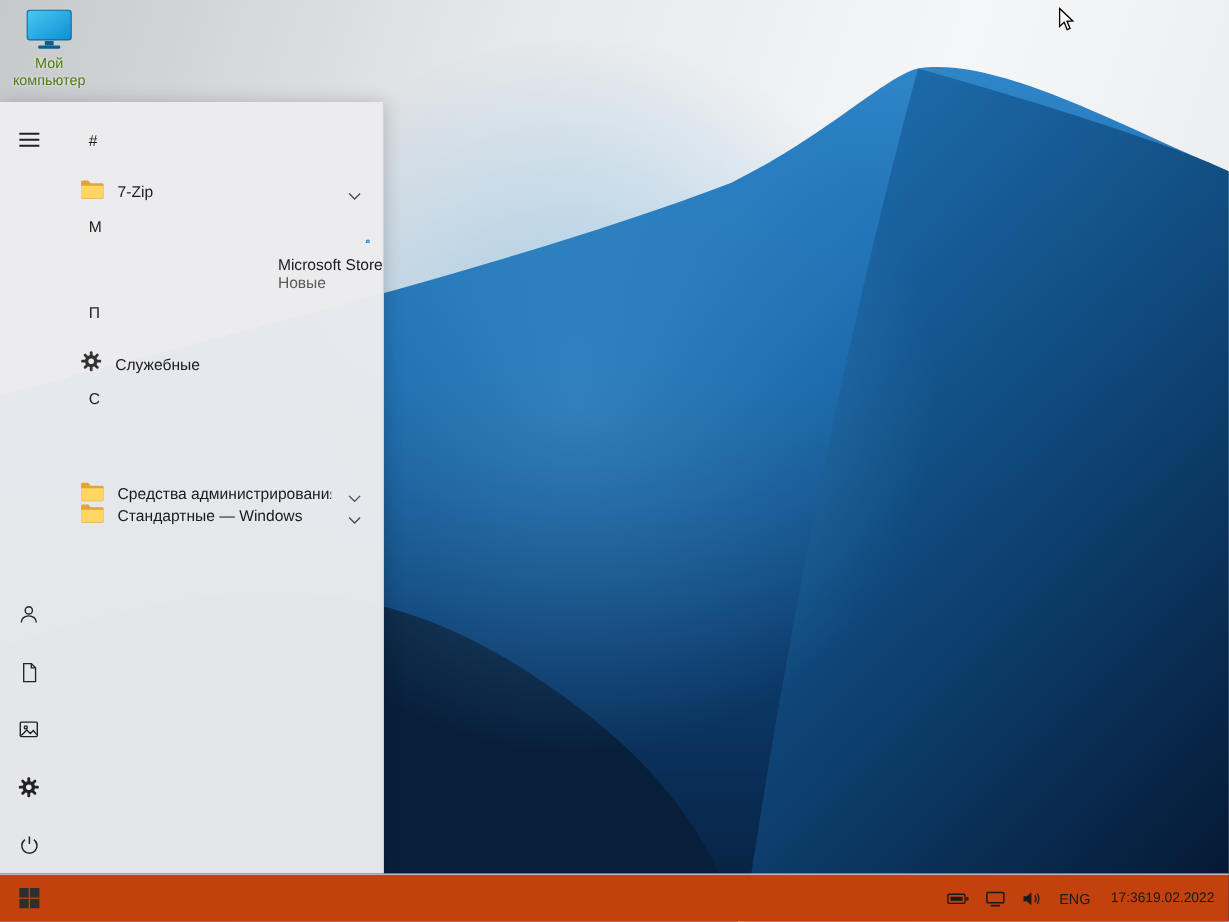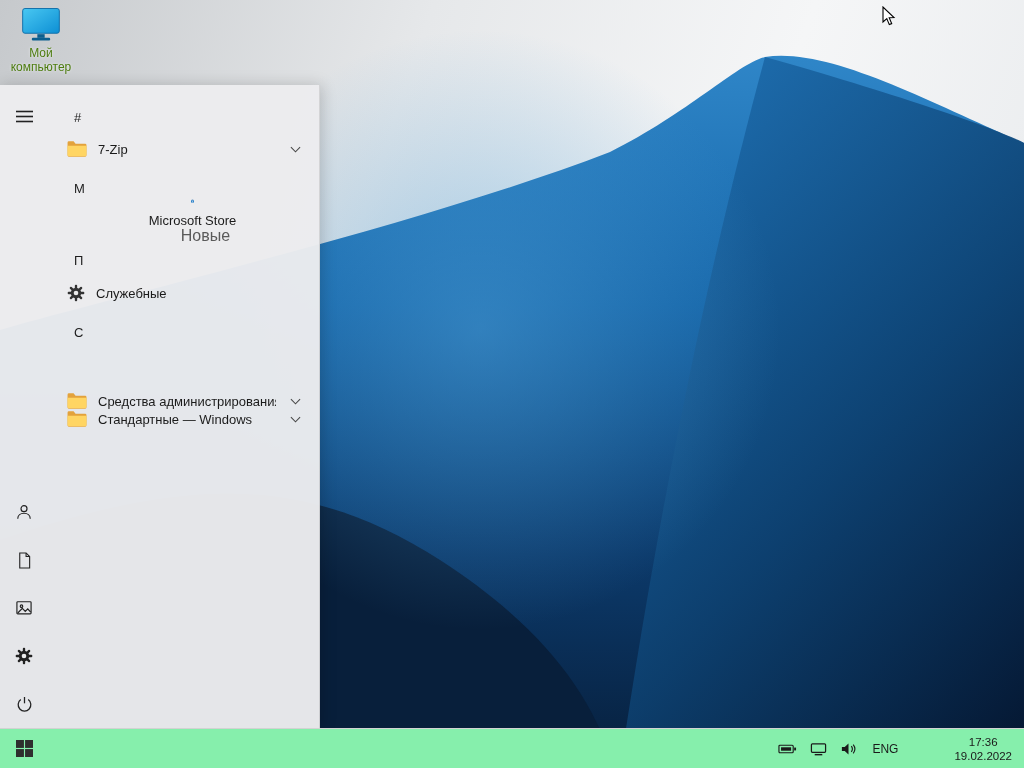--- a/index.html
+++ b/index.html
@@ -48,61 +48,61 @@
   .rail-power { top:595px; }
 
   .menu-apps { position:absolute; left:48px; top:0; right:0; bottom:0; }
   .letter-header {
     position:absolute; left:0; right:0; height:22px;
     display:flex; align-items:center; padding-left:26px;
     font-size:13px; color:#1d1d1d; cursor:pointer;
   }
   .app-row {
     position:absolute; left:0; right:0; height:36px;
-    display:flex; align-items:center; padding-left:18px; gap:10px;
+    display:flex; align-items:flex-end; padding-left:18px; gap:10px;
     cursor:pointer;
   }
   .app-row .label {
     font-size:13px; color:#1b1b1b; white-space:nowrap; overflow:hidden; max-width:178px;
   }
-  .app-row .sub { font-size:16px; color:#5a5a5a; line-height:14px;margin-left:32px; }
+  .app-row .sub { font-size:13px; color:#5a5a5a; line-height:14px; }
   .two-line { display:flex; flex-direction:column; justify-content:center; }
   .two-line .label { line-height:16px; }
   .chevron { margin-left:auto; margin-right:18px; display:flex; align-items:center; }
 
   .row-7zip     { top:46px; }
   .row-store    { top:114px; height:44px;flex-direction:column; }
   .row-params   { top:190px; }
   .row-sluzh    { top:262px; }
   .row-sredstva { top:298px; }
   .row-standart { top:316px; }
   .hdr-hash { top:21px; }
   .hdr-m    { top:92px; }
   .hdr-p    { top:164px; }
   .hdr-s    { top:236px; }
 
   
   .taskbar {
     position:absolute; left:0; bottom:0; width:1024px; height:40px;
-    background:#86efac; border-top:1px solid #d2d2d2;
+    background:#c2410c; border-top:1px solid #d2d2d2;
     display:flex; align-items:center; z-index:6;
   }
   .start-button {
     width:48px; height:40px; display:flex; align-items:center; justify-content:center;
     cursor:pointer;
   }
   .tray {
     margin-left:auto; display:flex; align-items:center; gap:13px; padding-right:10px;
     height:100%;
   }
   .tray-icon { display:flex; align-items:center; cursor:pointer; }
   .lang { font-size:12px; color:#1a1a1a; cursor:pointer; padding:2px 2px; }
   .clock {
-    display:flex; flex-direction:column; align-items:center; justify-content:center;
-    font-size:11.5px; color:#1a1a1a; line-height:14px; cursor:pointer; padding:0 2px;margin-left:39px;
+    display:flex; flex-direction:row; align-items:center; justify-content:center;
+    font-size:11.5px; color:#1a1a1a; line-height:14px; cursor:pointer; padding:0 2px;
   }
 
   
   .cursor { position:absolute; left:882px; top:6px; z-index:99; pointer-events:none; }
 
   svg { display:block; }
 </style>
 </head>
 <body>
 

